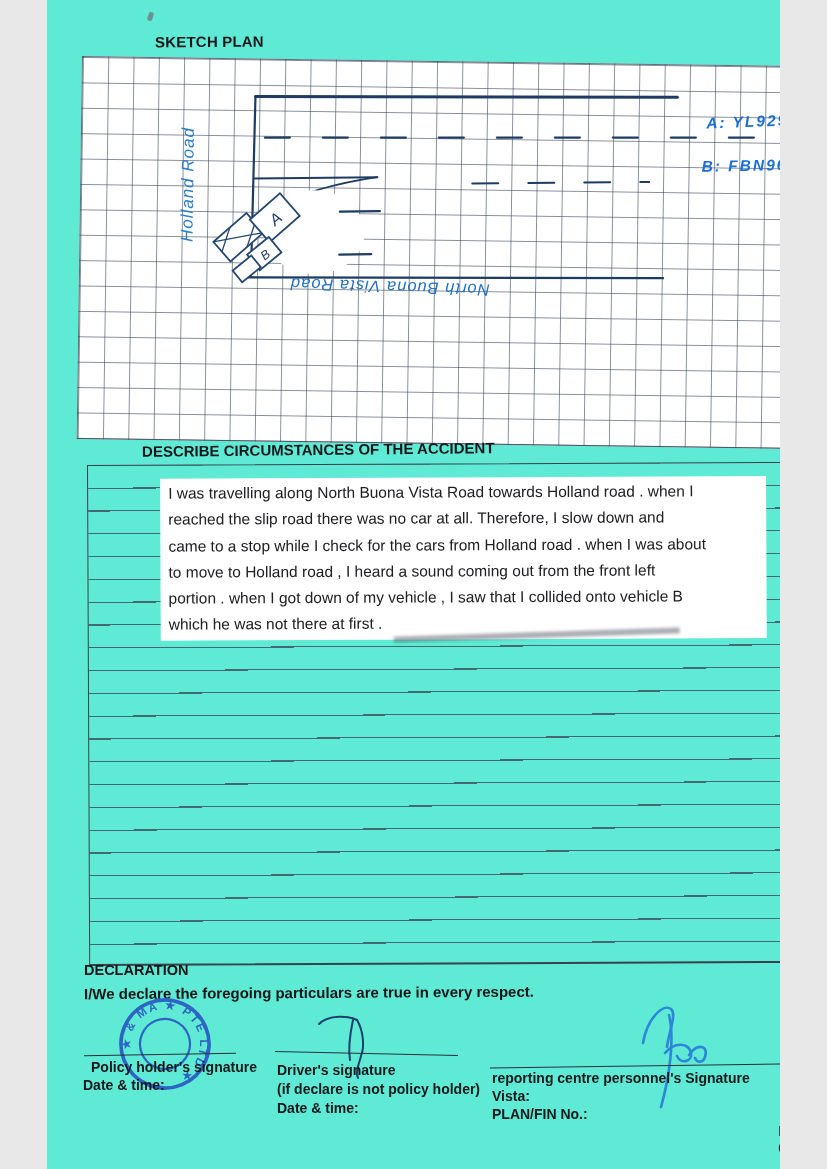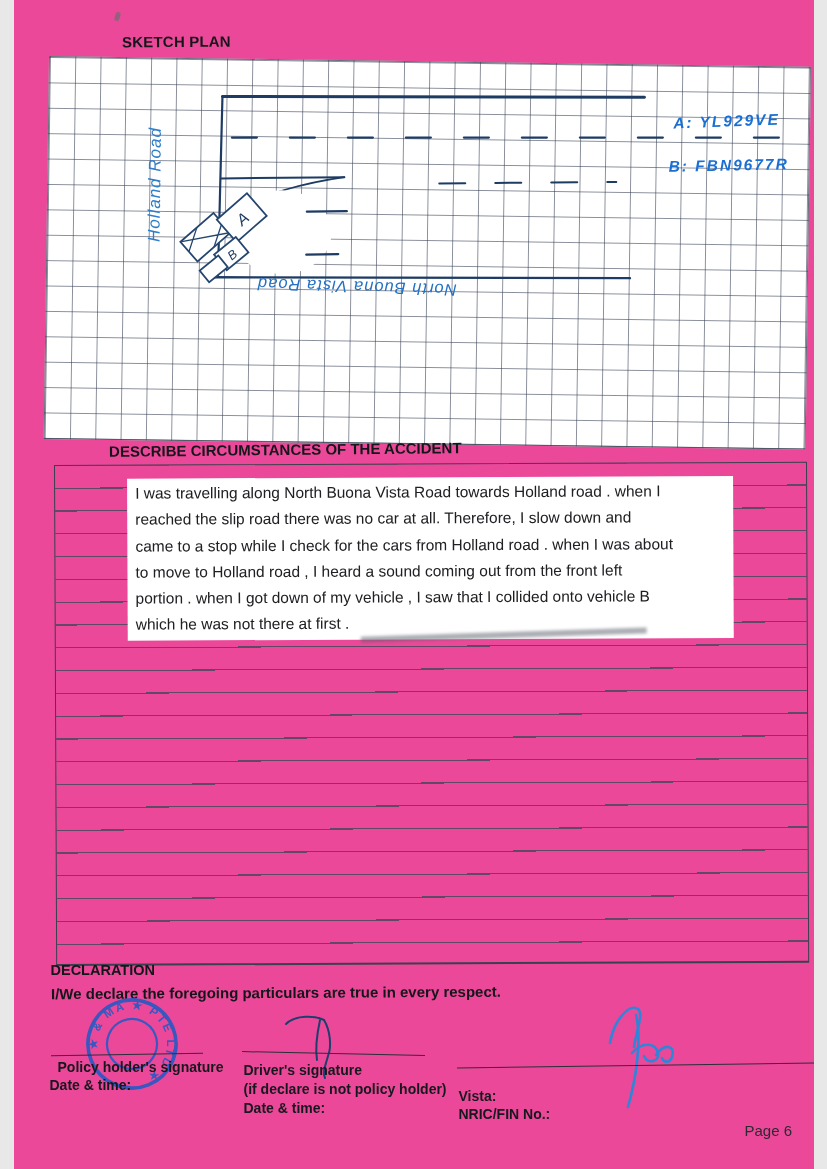--- a/index.html
+++ b/index.html
@@ -1,17 +1,17 @@
 <!DOCTYPE html>
 <html><head>
 <meta charset="utf-8">
 <style>
   html,body{margin:0;padding:0;background:#e8e8e8;}
   .page{
-    position:relative;width:800px;height:1169px;margin:0 auto;background:#ec4899;
+    position:relative;width:733px;height:1169px;margin:0 auto;background:#5eead4;
     font-family:"Liberation Sans",sans-serif;color:#1c1c1c;overflow:hidden;
   }
   
   .sketch-title{
     position:absolute;left:108px;top:33px;font-size:15px;font-weight:bold;color:#14161a;
     letter-spacing:.2px;transform:rotate(-.4deg);
   }
   .tl-mark{position:absolute;left:101px;top:12px;width:5px;height:9px;background:#6d6d72;border-radius:2px;transform:rotate(18deg);opacity:.7;filter:blur(.4px);}
   .grid-box{
     position:absolute;left:35px;top:56px;width:760px;height:381px;background:#fff;
@@ -161,18 +161,19 @@
   <div class="sig-line sig-line-1"></div>
   <div class="sig-label" style="left:36px;top:1059px;padding-left:8px;">Policy holder's signature</div>
   <div class="sig-label" style="left:36px;top:1077px;">Date &amp; time:</div>
 
   <div class="sig-line sig-line-2"></div>
   <div class="sig-label" style="left:230px;top:1062px;">Driver's signature</div>
   <div class="sig-label" style="left:230px;top:1081px;">(if declare is not policy holder)</div>
   <div class="sig-label" style="left:230px;top:1100px;">Date &amp; time:</div>
 
   <div class="sig-line sig-line-3"></div>
+  <div class="sig-label" style="left:445px;top:1070px;">reporting centre personnel's Signature</div>
   <div class="sig-label" style="left:445px;top:1088px;">Vista:</div>
-  <div class="sig-label" style="left:445px;top:1106px;">NRIC/FIN No.:</div>
+  <div class="sig-label" style="left:445px;top:1106px;">PLAN/FIN No.:</div>
 
   <div class="page-num">Page 6</div>
   <div class="scan-edge"></div>
 </div>
 
 </body></html>

